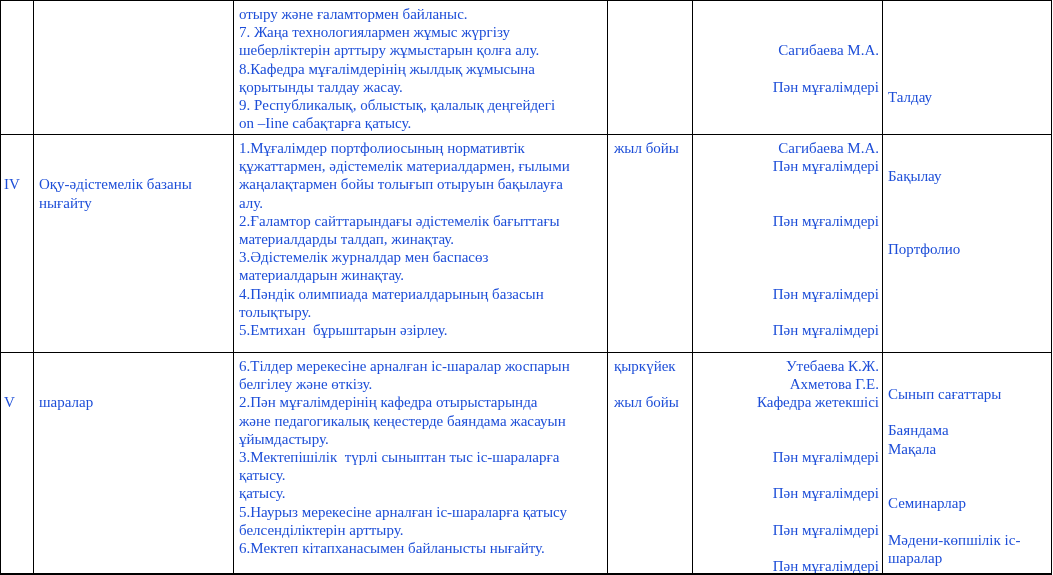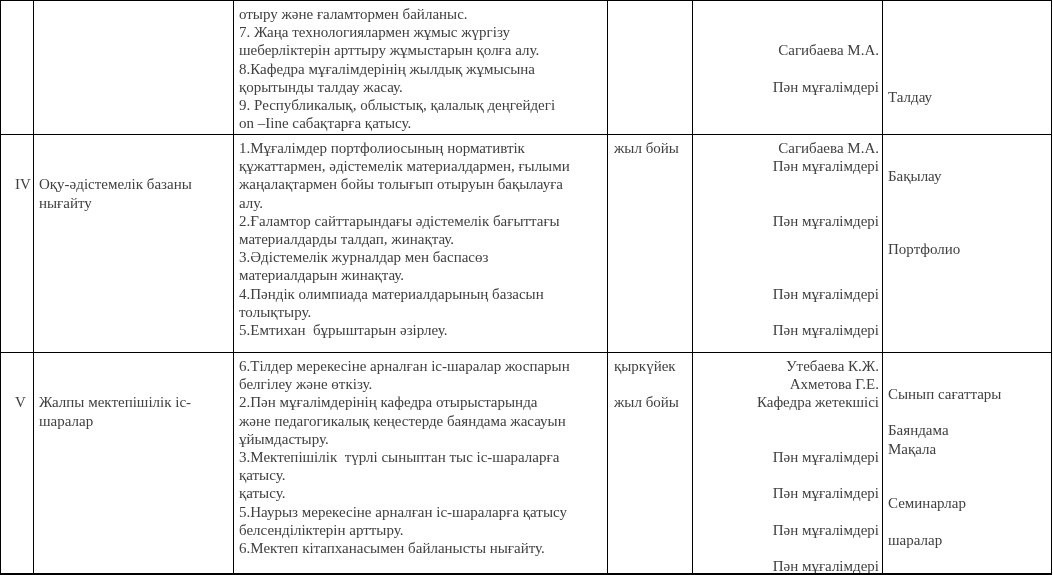--- a/index.html
+++ b/index.html
@@ -6,21 +6,21 @@
     margin: 0;
     padding: 0;
     background: #ffffff;
   }
   .page {
     position: relative;
     width: 1053px;
     height: 575px;
     background: #ffffff;
     font-family: "Liberation Serif", "DejaVu Serif", serif;
-    color: #404040;
+    color: #1d4ed8;
     overflow: hidden;
   }
   .table {
     position: absolute;
     left: 0;
     top: 0;
     width: 1052px;
     box-sizing: border-box;
     border: 1px solid #000000;
     border-bottom-width: 2px;
@@ -36,21 +36,21 @@
   .row-1 { height: 217px; }
   .row-2 { height: 220px; }
   .cell {
     box-sizing: border-box;
     border-right: 1px solid #000000;
     padding: 4px 3px 0 5px;
     overflow: hidden;
     flex: 0 0 auto;
   }
   .cell:last-child { border-right: none; flex: 1 1 auto; }
-  .c-num  { width: 33px;  padding-left: 14px; }
+  .c-num  { width: 33px;  padding-left: 3px; }
   .c-dir  { width: 200px; }
   .c-act  { width: 374px; }
   .c-time { width: 85px;  padding-left: 6px; }
   .c-resp { width: 190px; text-align: right; }
   .c-res  { width: 170px; margin-top: 28px; }
   .line {
     height: 18.2px;
     line-height: 18.2px;
     font-size: 15px;
     white-space: pre;
@@ -140,21 +140,20 @@
       </div>
       <div class="row row-2">
         <div class="cell c-num">
           <div class="line"></div>
           <div class="line"></div>
           <div class="line">V</div>
         </div>
         <div class="cell c-dir">
           <div class="line"></div>
           <div class="line"></div>
-          <div class="line">Жалпы мектепішілік іс-</div>
           <div class="line">шаралар</div>
         </div>
         <div class="cell c-act">
           <div class="line">6.Тілдер мерекесіне арналған іс-шаралар жоспарын</div>
           <div class="line">белгілеу және өткізу.</div>
           <div class="line">2.Пән мұғалімдерінің кафедра отырыстарында</div>
           <div class="line">және педагогикалық кеңестерде баяндама жасауын</div>
           <div class="line">ұйымдастыру.</div>
           <div class="line">3.Мектепішілік  түрлі сыныптан тыс іс-шараларға</div>
           <div class="line">қатысу.</div>
@@ -184,17 +183,18 @@
         </div>
         <div class="cell c-res">
           <div class="line">Сынып сағаттары</div>
           <div class="line"></div>
           <div class="line">Баяндама</div>
           <div class="line">Мақала</div>
           <div class="line"></div>
           <div class="line"></div>
           <div class="line">Семинарлар</div>
           <div class="line"></div>
+          <div class="line">Мәдени-көпшілік іс-</div>
           <div class="line">шаралар</div>
         </div>
       </div>
     </div>
 </div>
 
 </body></html>

